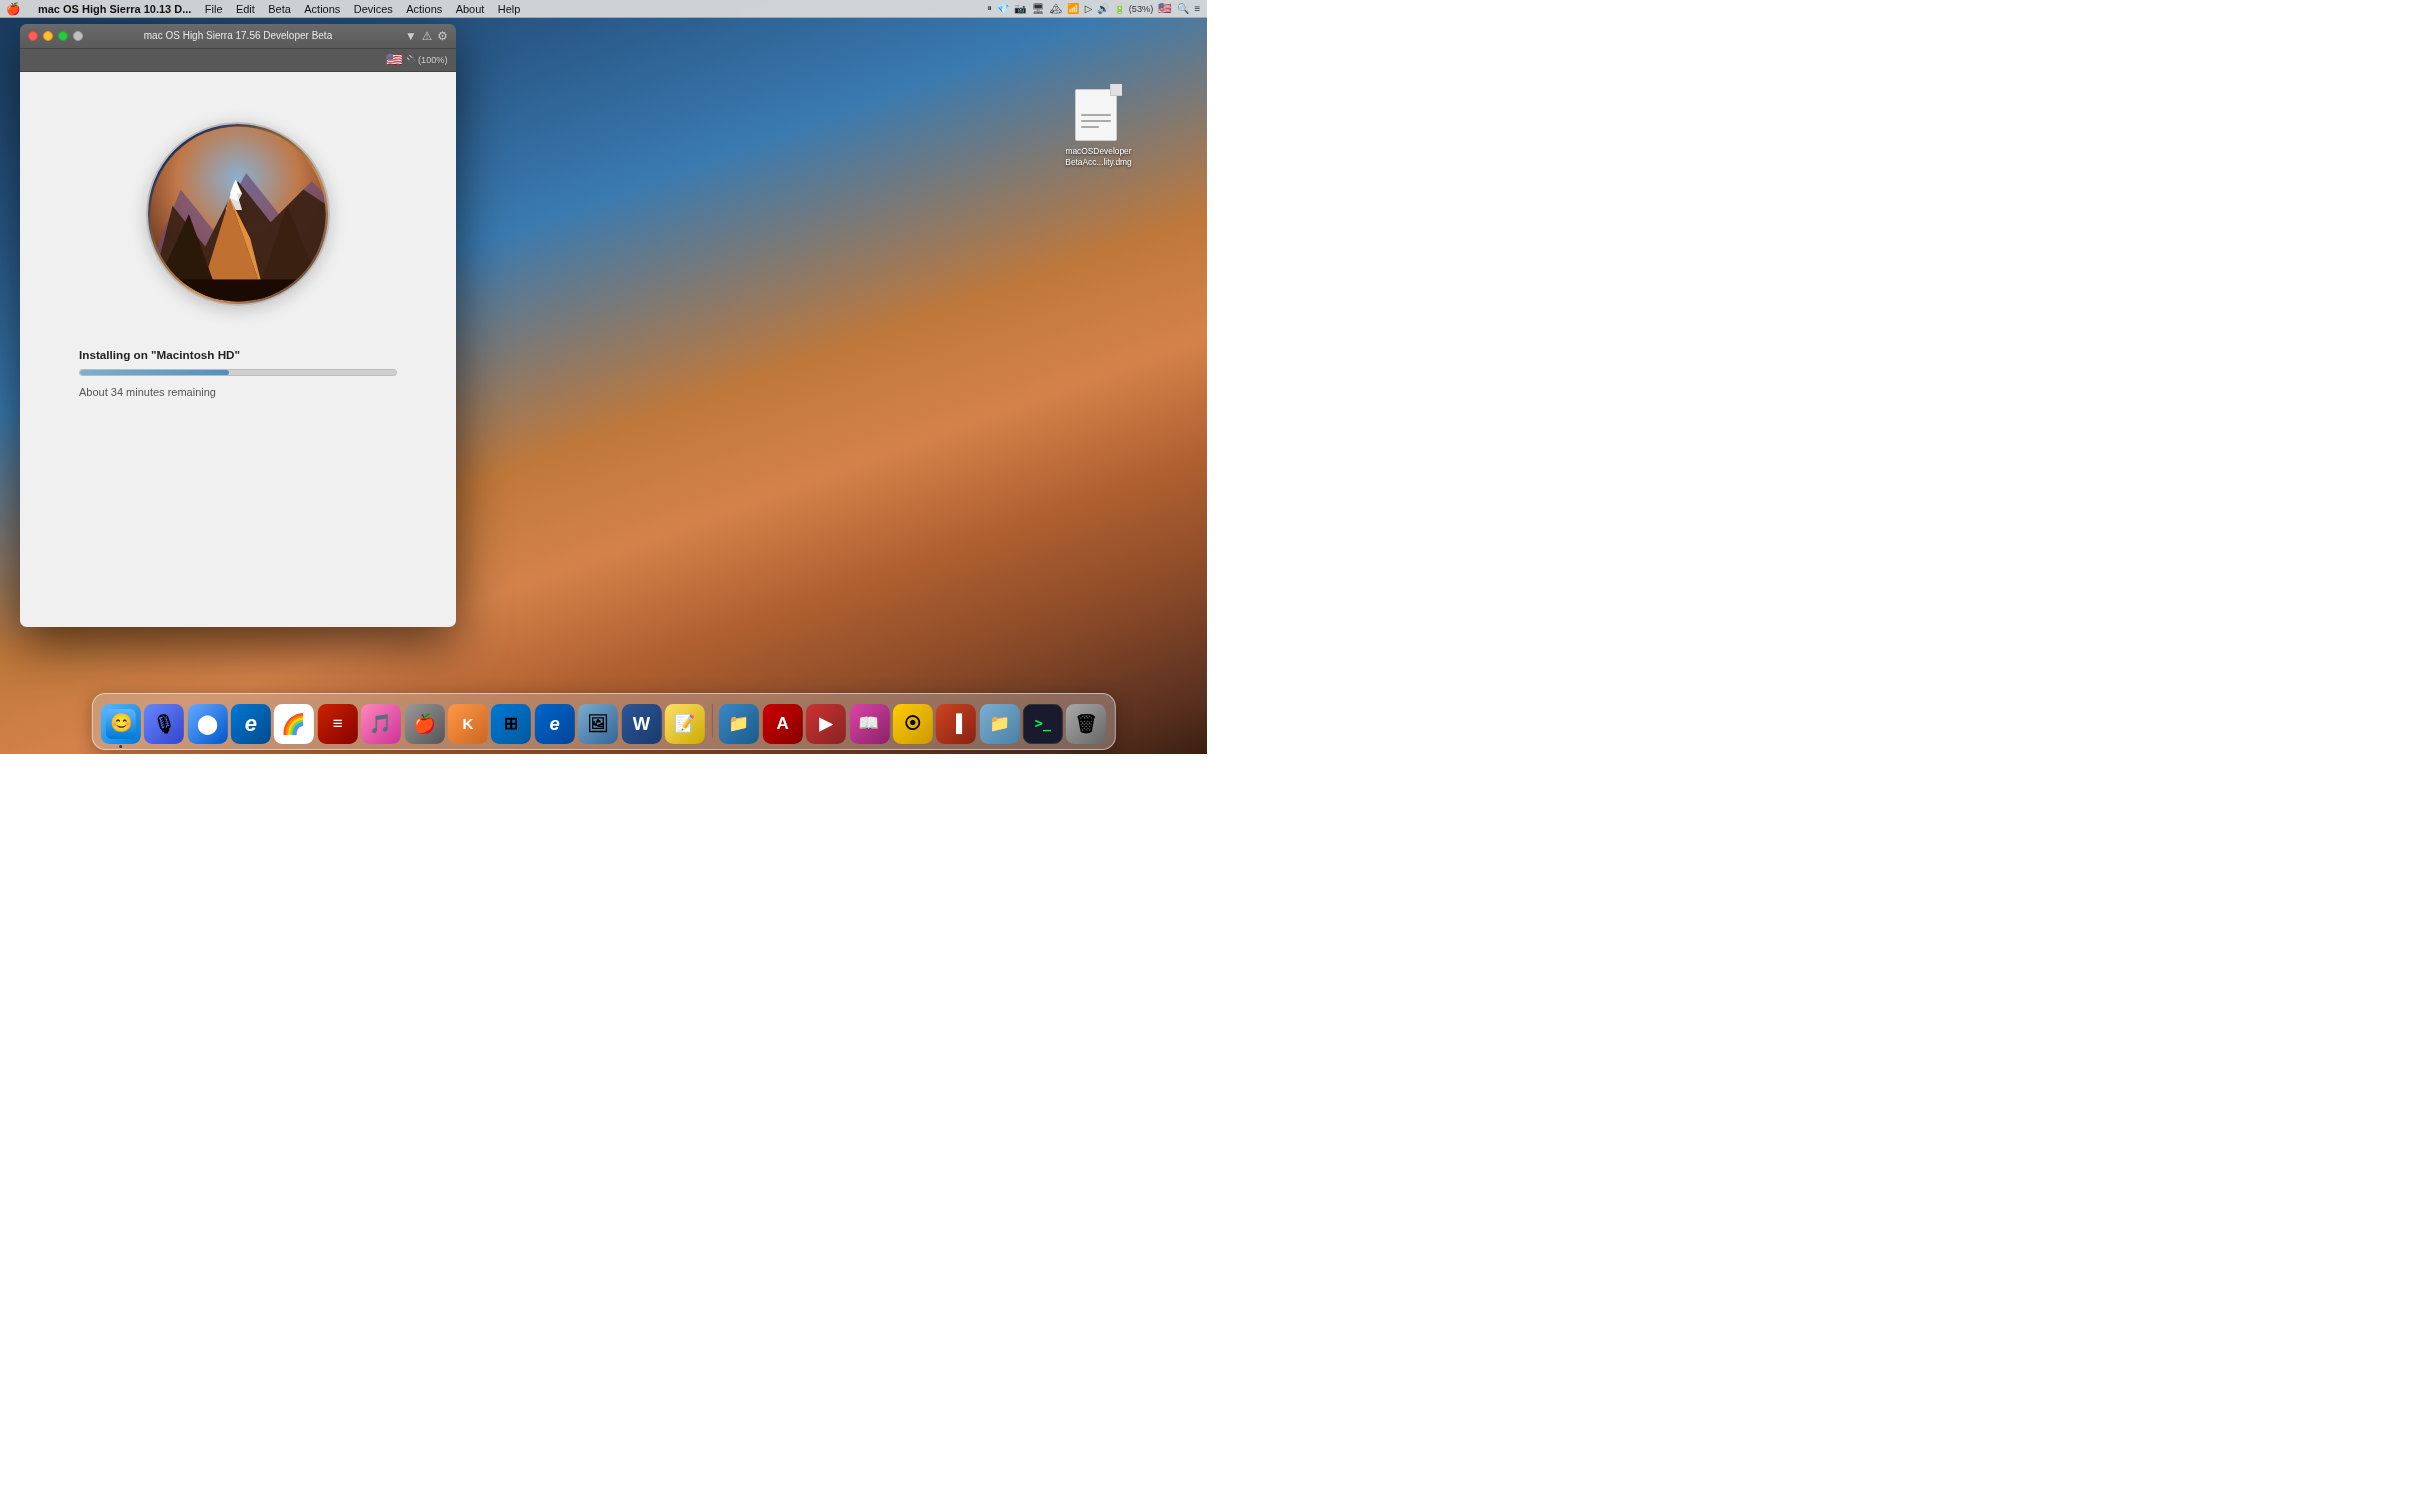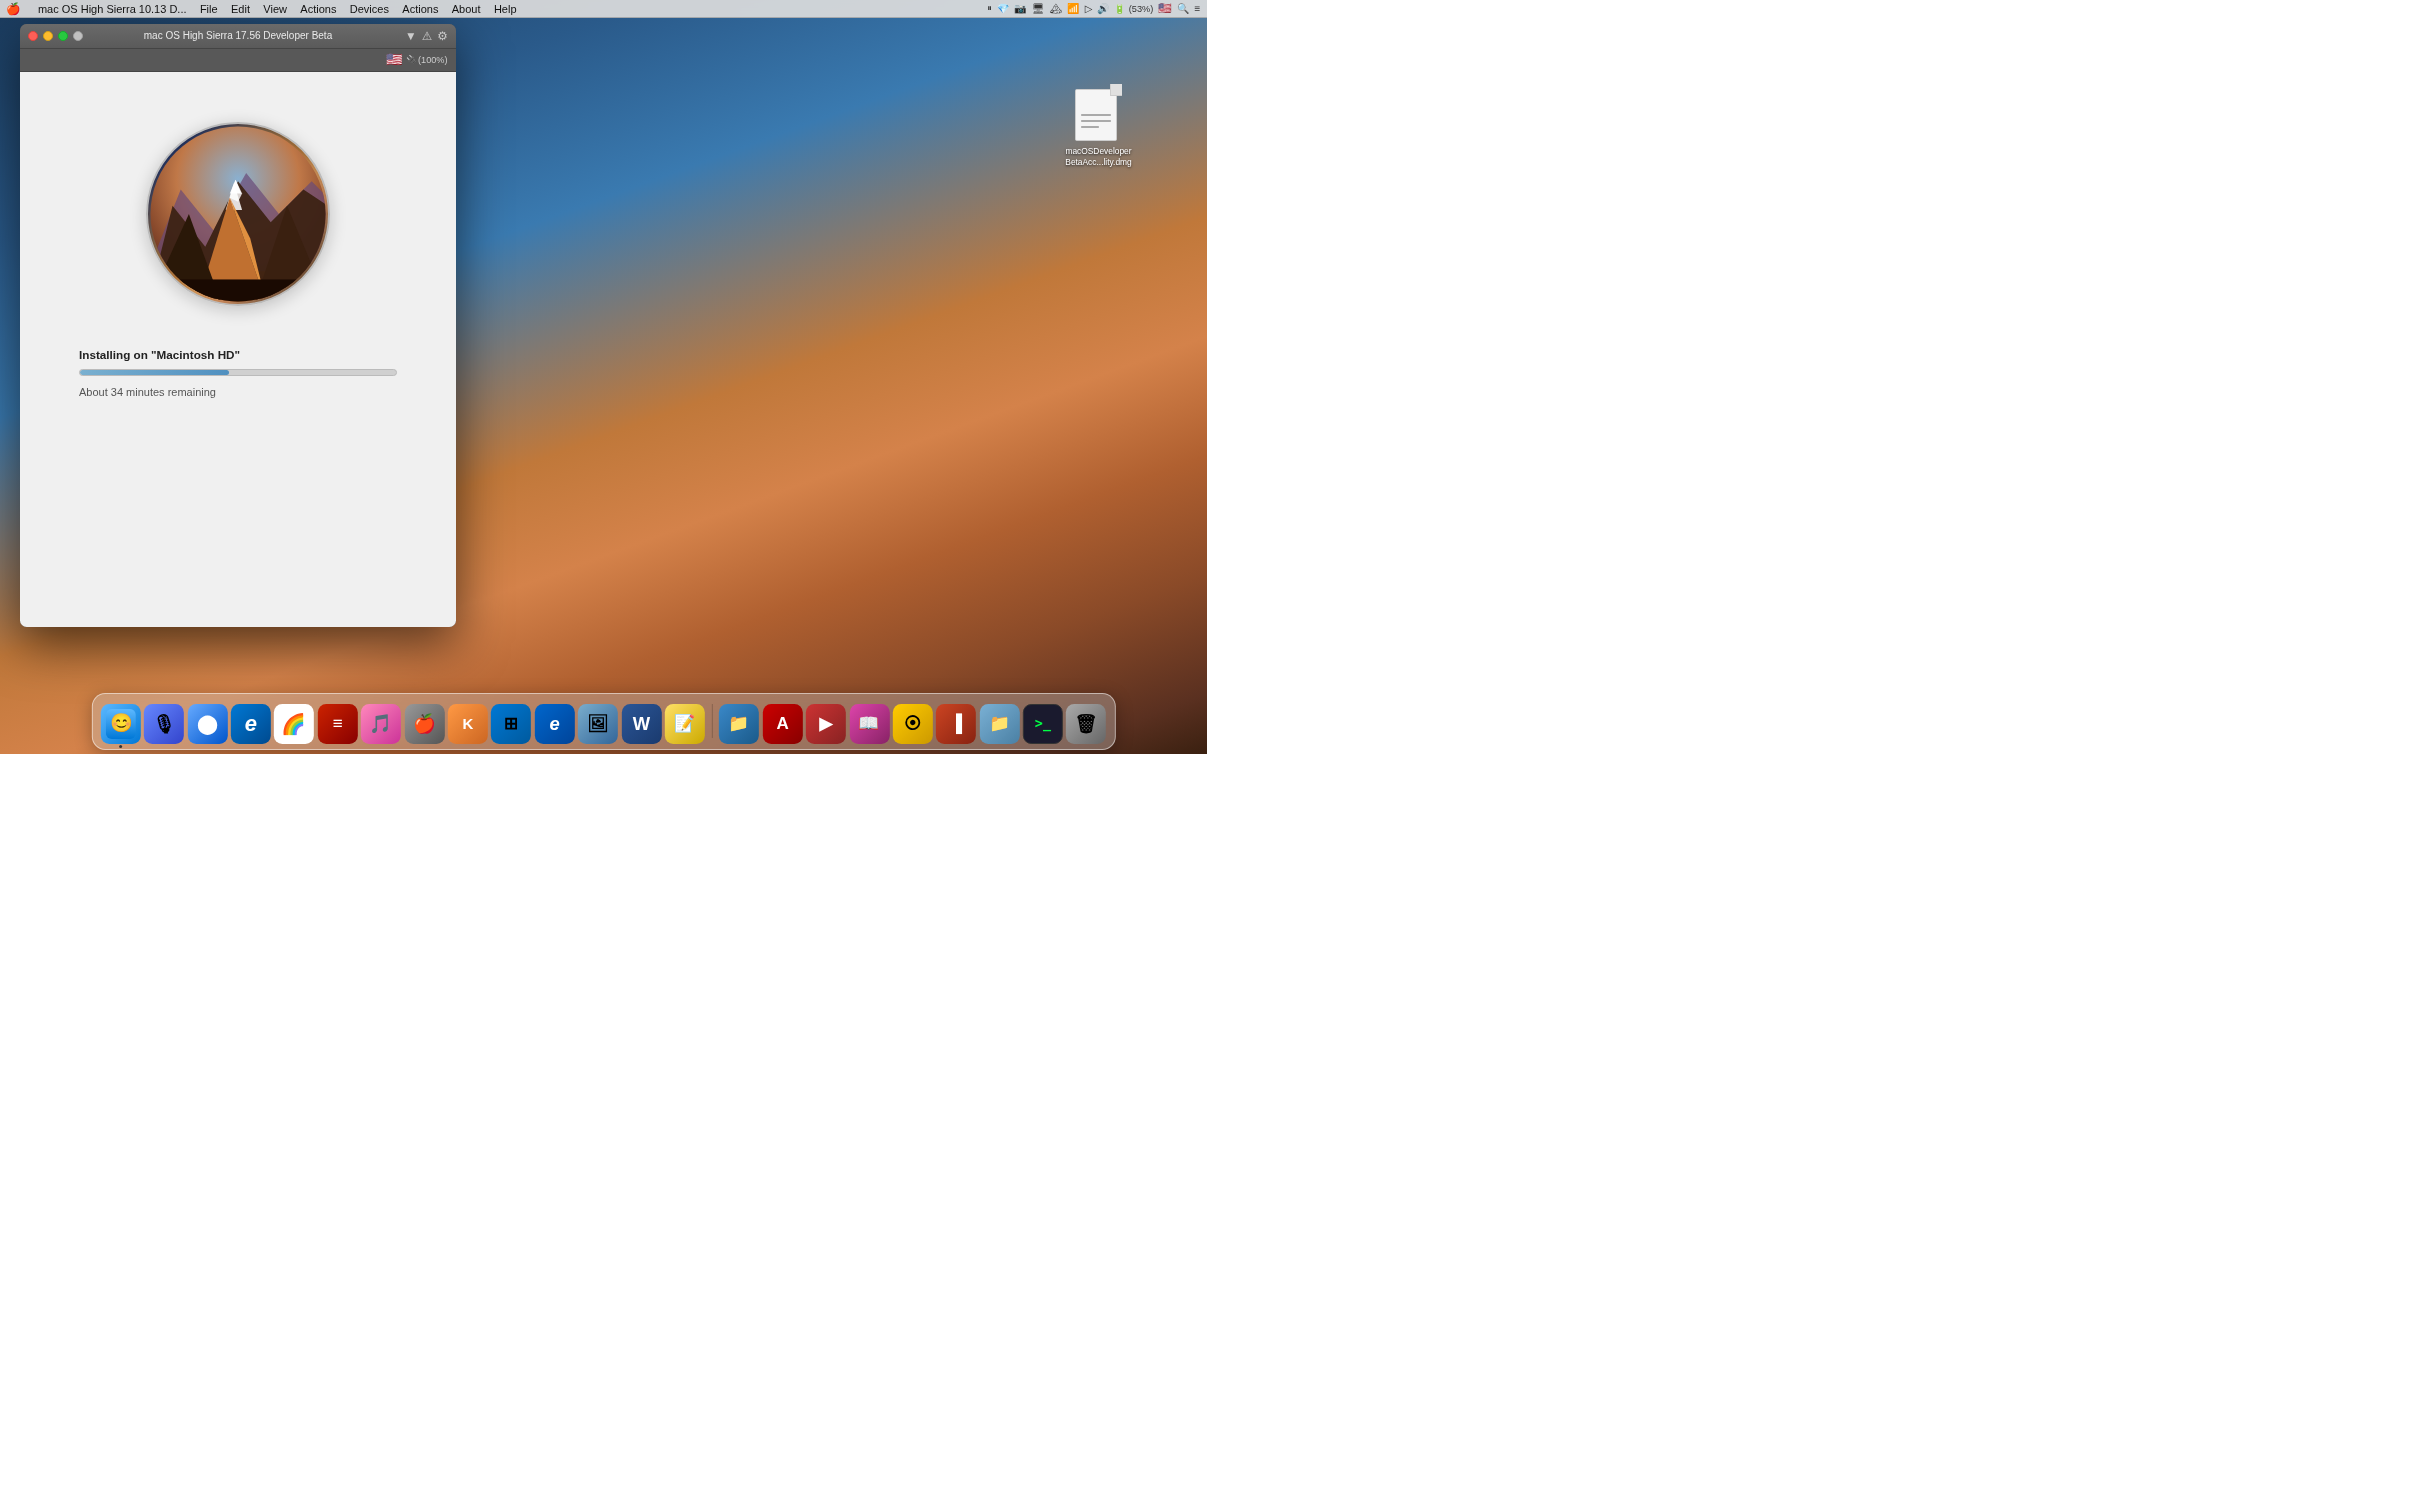--- a/index.html
+++ b/index.html
@@ -44,21 +44,21 @@
     }
     #menubar .menu-item {
       padding: 1.7px 6.7px;
       cursor: default;
       border-radius: 2.5px;
       color: #111;
       font-size: 11px;
       white-space: nowrap;
     }
     #menubar .menu-item.bold {
-      font-weight: 400;
+      font-weight: 700;
     }
     #menubar .spacer {
       flex: 1;
     }
     #menubar .status-icons {
       display: flex;
       align-items: center;
       gap: 5px;
       font-size: 10px;
       color: #333;
@@ -317,21 +317,21 @@
 <body>
 
 <div id="desktop">
 
   <div id="menubar">
     <span class="apple-logo">🍎</span>
     <div class="menu-items">
       <span class="menu-item bold">mac OS High Sierra 10.13 D...</span>
       <span class="menu-item">File</span>
       <span class="menu-item">Edit</span>
-      <span class="menu-item">View</span>
+      <span class="menu-item">Beta</span>
       <span class="menu-item">Actions</span>
       <span class="menu-item">Devices</span>
       <span class="menu-item">Actions</span>
       <span class="menu-item">About</span>
       <span class="menu-item">Help</span>
     </div>
     <div class="spacer"></div>
     <div class="status-icons">
       <span style="font-size:9.2px;">⏸</span>
       <span style="font-size:10px;">💎</span>

